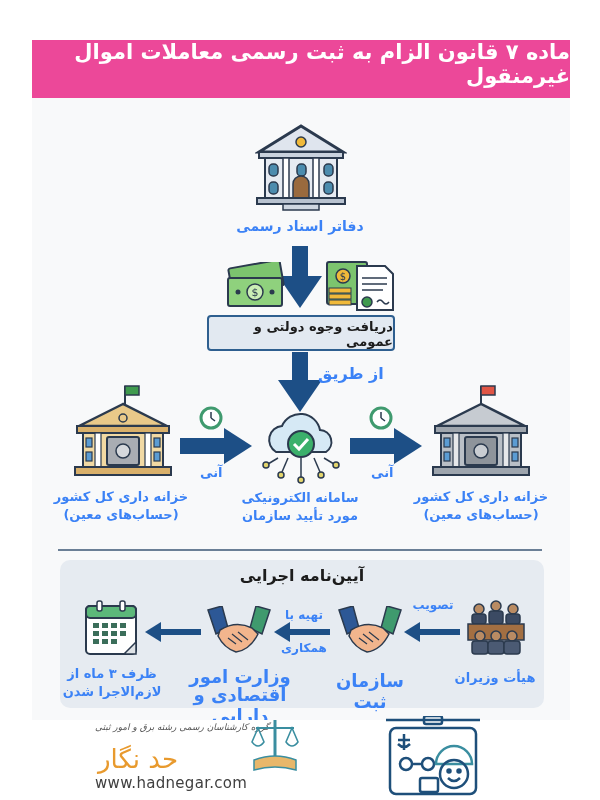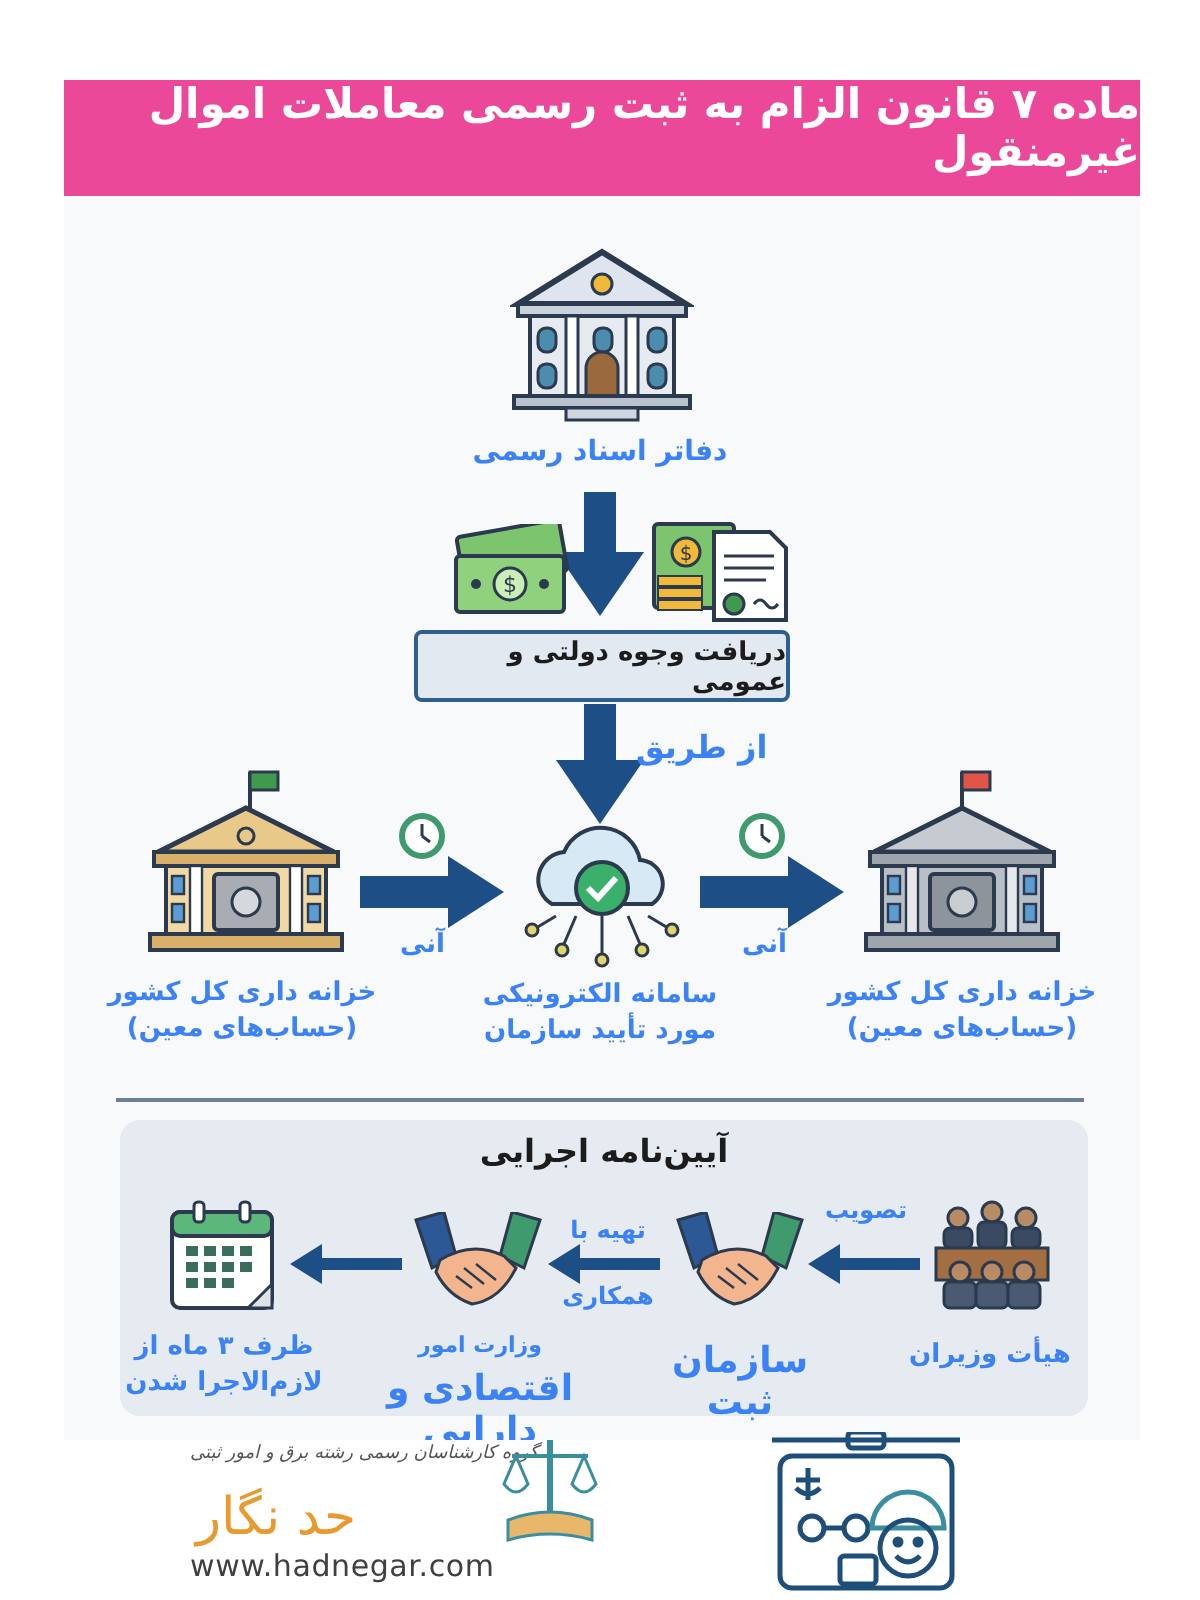--- a/index.html
+++ b/index.html
@@ -211,21 +211,21 @@
 </svg>
 <div class="lbl" style="left:276px;top:608px;width:56px;font-size:12px">تهیه با</div>
 <div class="lbl" style="left:276px;top:641px;width:56px;font-size:12px">همکاری</div>
 
 <svg class="abs" style="left:206px;top:606px" width="66" height="50" viewBox="0 0 66 50">
   <polygon points="2,4 16,0 22,22 10,28" fill="#2d5896" stroke="#2b3a4e" stroke-width="1.5"></polygon>
   <polygon points="64,4 50,0 44,22 56,28" fill="#3f9a6e" stroke="#2b3a4e" stroke-width="1.5"></polygon>
   <path d="M14 24 Q30 14 46 22 L52 28 Q44 44 30 46 Q18 42 12 30 Z" fill="#f2b58d" stroke="#2b3a4e" stroke-width="1.5"></path>
   <path d="M22 32 l8 6 M26 28 l10 8 M32 26 l10 8" stroke="#2b3a4e" stroke-width="1.2"></path>
 </svg>
-<div class="lbl" style="left:180px;top:666px;width:120px;font-size:11px">وزارت امور</div>
+<div class="lbl" style="left:180px;top:666px;width:120px;font-size:18px">وزارت امور</div>
 <div class="lbl" style="left:180px;top:684px;width:120px;font-size:18px">اقتصادی و دارایی</div>
 
 <svg class="abs" style="left:145px;top:622px" width="56" height="20" viewBox="0 0 56 20">
   <rect x="14" y="7" width="42" height="6" fill="#1d4f86"></rect>
   <polygon points="0,10 16,0 16,20" fill="#1d4f86"></polygon>
 </svg>
 
 <svg class="abs" style="left:84px;top:600px" width="54" height="58" viewBox="0 0 54 58">
   <rect x="2" y="6" width="50" height="48" rx="4" fill="#fff" stroke="#2b3a4e" stroke-width="2"></rect>
   <rect x="2" y="6" width="50" height="12" rx="4" fill="#5cb87a" stroke="#2b3a4e" stroke-width="2"></rect>

